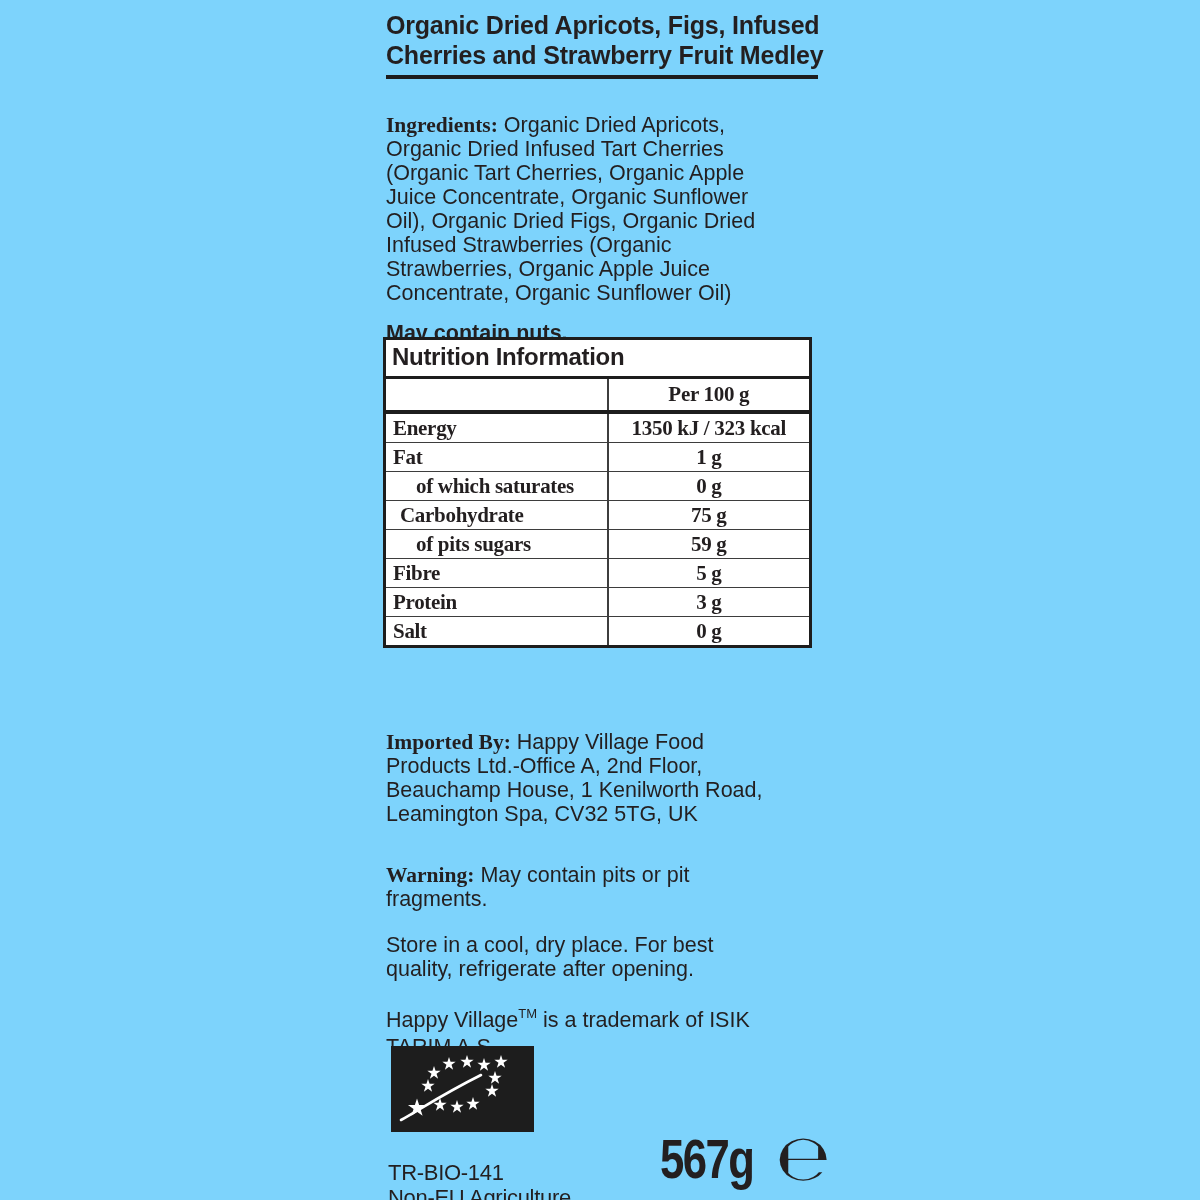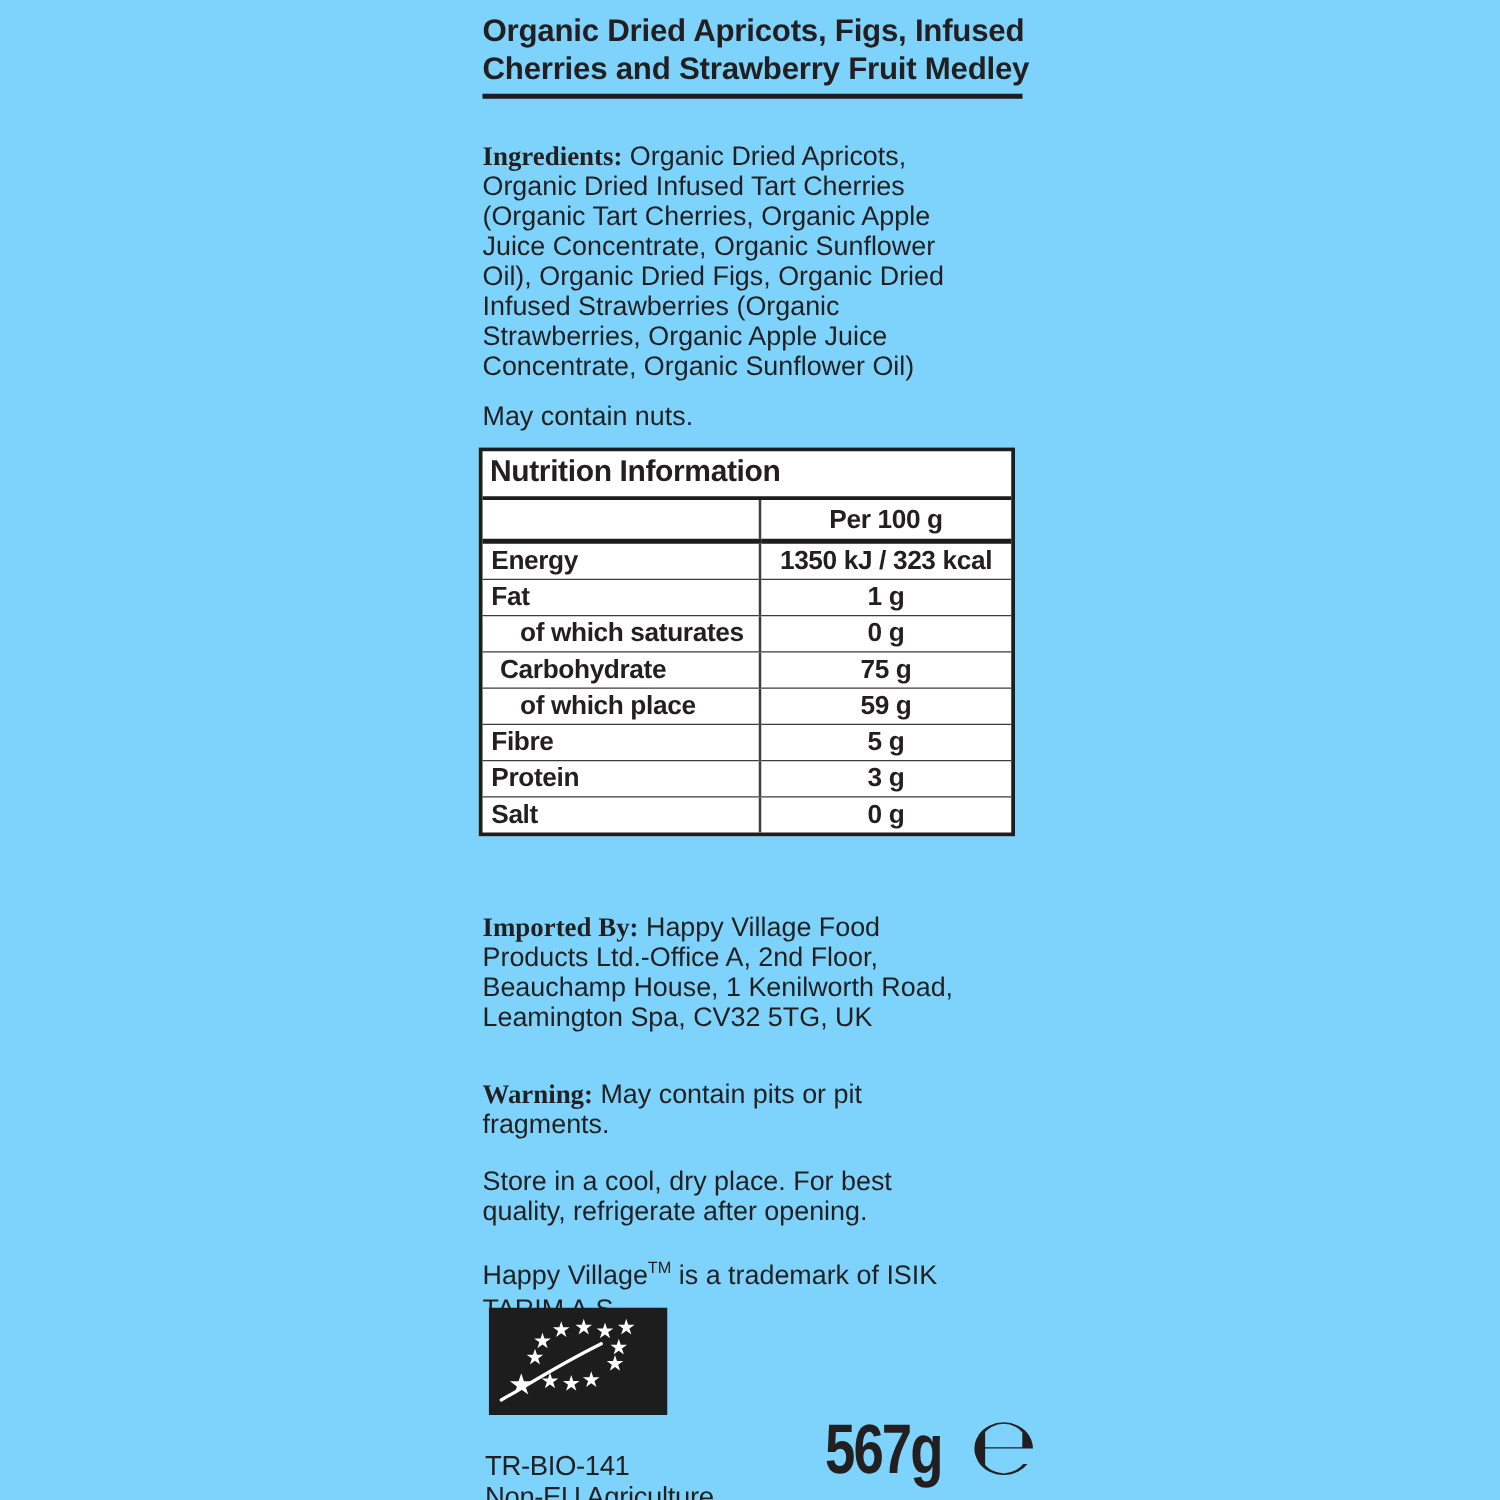--- a/index.html
+++ b/index.html
@@ -27,33 +27,33 @@
   .title-rule {
     left: 386px; top: 75px; width: 432px; height: 3.5px;
     background: #1d1d1d;
   }
   .body-text {
     left: 386px; width: 440px;
     font-size: 21.5px; line-height: 24px; font-weight: 400;
   }
   .body-text b { font-weight: 700; font-family: Liberation Serif, serif; }
   .ingredients { top: 91px; }
-  .allergen    { top: 299px; }
+  .allergen    { top: 299px; font-weight: bold; }
   .imported    { top: 708px; }
   .origin      { top: 791px; font-weight: 700; font-size: 22px; }
   .warning     { top: 841px; }
   .storage     { top: 911px; }
   .trademark   { top: 986px; }
   .trademark .sup {
     font-size: 13px; position: relative; top: -9px; font-weight: 400;
   }
 
   
   .nutri {
-    left: 383px; top: 358px; width: 429px;
+    left: 383px; top: 337px; width: 429px;
     border: 3px solid #1d1d1d; background: #fff;
     box-sizing: border-box;
   }
   .nutri-title {
     font-size: 24px; font-weight: 700; letter-spacing: -0.3px;
     padding: 3px 6px 5px 6px;
     border-bottom: 3px solid #1d1d1d;
   }
   .nutri table {
     width: 100%; border-collapse: collapse; table-layout: fixed;
@@ -61,21 +61,21 @@
   .nutri td {
     font-size: 21px; font-weight: 700; letter-spacing: -0.3px;
     height: 28px; padding: 0; vertical-align: middle;
   }
   .nutri td.name {
     width: 50.5%; text-align: left; padding-left: 7px;
     border-right: 2px solid #3d3d3d;
   }
   .nutri td.val { text-align: center; }
   .nutri tr.hdr td { height: 31px; border-bottom: 4px solid #1d1d1d; }
-  .nutri tbody tr td { border-bottom: 1.6px solid #3d3d3d; }
+  .nutri tbody tr td { border-bottom: 1.6px solid #3d3d3d; font-family: Liberation Serif, serif; }
   .nutri tbody tr:last-child td { border-bottom: none; }
   .nutri td.ind    { padding-left: 30px; }
   .nutri td.ind-sm { padding-left: 14px; }
 
   
   .eu-logo { left: 391px; top: 1046px; width: 143px; height: 86px; }
 
   .bio-code {
     left: 388px; top: 1138px; width: 300px;
     font-size: 22px; line-height: 25px; font-weight: 400;
@@ -135,21 +135,21 @@
         </tr>
         <tr>
           <td class="name ind">of which saturates</td>
           <td class="val">0 g</td>
         </tr>
         <tr>
           <td class="name ind-sm">Carbohydrate</td>
           <td class="val">75 g</td>
         </tr>
         <tr>
-          <td class="name ind">of which place</td>
+          <td class="name ind">of pits sugars</td>
           <td class="val">59 g</td>
         </tr>
         <tr>
           <td class="name">Fibre</td>
           <td class="val">5 g</td>
         </tr>
         <tr>
           <td class="name">Protein</td>
           <td class="val">3 g</td>
         </tr>

